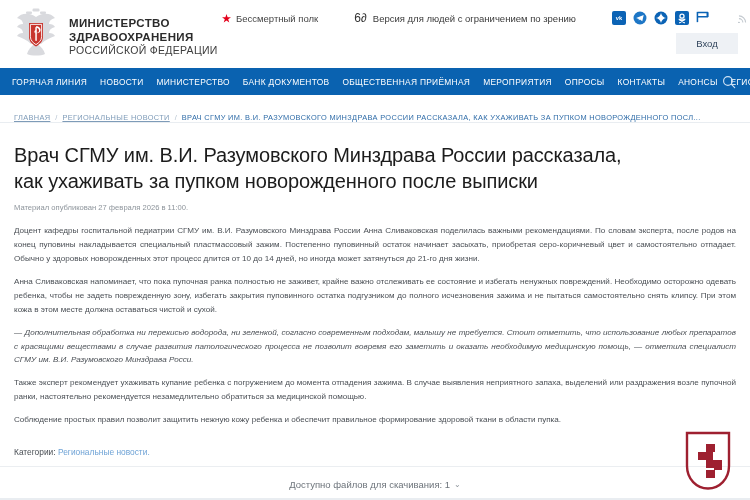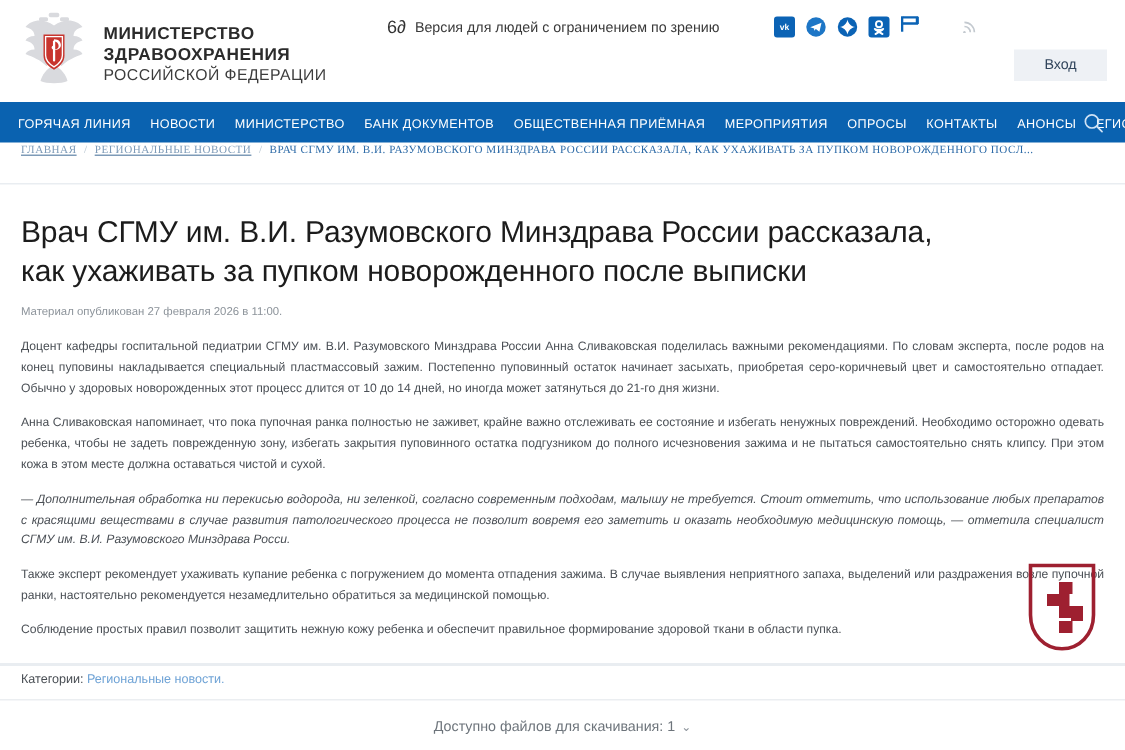--- a/index.html
+++ b/index.html
@@ -4,21 +4,21 @@
 <title>Минздрав России</title>
 <style>
   * { box-sizing: border-box; margin: 0; padding: 0; }
   html, body {
     width: 750px; height: 500px;
     font-family: "Liberation Sans", sans-serif;
     background: #ffffff;
     overflow: hidden;
     color: #333;
   }
-  .page { width: 750px; height: 444px; position: relative; background:#fff; }
+  .page { width: 750px; height: 500px; position: relative; background:#fff; }
 
   
   .topbar {
     height: 68px; width: 100%;
     display: flex; align-items: flex-start;
     padding: 7px 12px 0 12px;
     background: #fff;
     position: relative;
   }
   .brand { display: flex; align-items: flex-start; gap: 9px; }
@@ -80,24 +80,23 @@
     margin-right: 13px; white-space: nowrap; text-transform: uppercase;
     cursor: pointer;
   }
   .nav-search {
     position:absolute; right: 14px; top: 50%; transform: translateY(-50%);
     width: 14px; height: 14px; cursor:pointer;
   }
 
   
   .crumbs {
-    height: 28px; display:flex; align-items:flex-start;
+    height: 28px; display:flex; align-items:flex-end;
     padding: 0 14px; gap: 5px;
     border-bottom: 1px solid #e9edf1;
-    font-family: Liberation Serif, serif;
   }
   .crumb {
     font-size: 7.4px; letter-spacing: .35px; text-transform: uppercase;
     color: #7e9bb8; text-decoration: underline; white-space: nowrap; cursor:pointer;
   }
   .crumb.current {
     color: #2f6ca8; text-decoration: none; cursor: default;
     overflow: hidden; text-overflow: ellipsis; max-width: 560px;
   }
   .crumb-sep { font-size: 7.4px; color: #b4c2cf; }
@@ -181,20 +180,28 @@
       </div>
       <div class="brand-text">
         <div class="brand-line1">МИНИСТЕРСТВО</div>
         <div class="brand-line2">ЗДРАВООХРАНЕНИЯ</div>
         <div class="brand-line3">РОССИЙСКОЙ ФЕДЕРАЦИИ</div>
       </div>
     </div>
 
     <div class="top-right">
 
+      <div class="imm-reg">
+        <span>
+          <svg width="9" height="9" viewBox="0 0 10 10">
+              <polygon points="5,0 6.2,3.5 10,3.5 6.9,5.7 8.1,9.4 5,7.1 1.9,9.4 3.1,5.7 0,3.5 3.8,3.5" fill="#e3001b"></polygon>
+            </svg>
+        </span>
+        <span class="imm-label">Бессмертный полк</span>
+      </div>
 
       <div class="vision">
         <span class="eye-glyph">6∂</span>
         <span class="vision-label">Версия для людей с ограничением по зрению</span>
       </div>
 
       <div class="socials">
         <span class="soc">
           <svg width="10" height="10" viewBox="0 0 14 14">
               <text x="7" y="10" font-size="8" font-family="Liberation Sans, sans-serif" font-weight="bold" fill="#fff" text-anchor="middle">vk</text>

